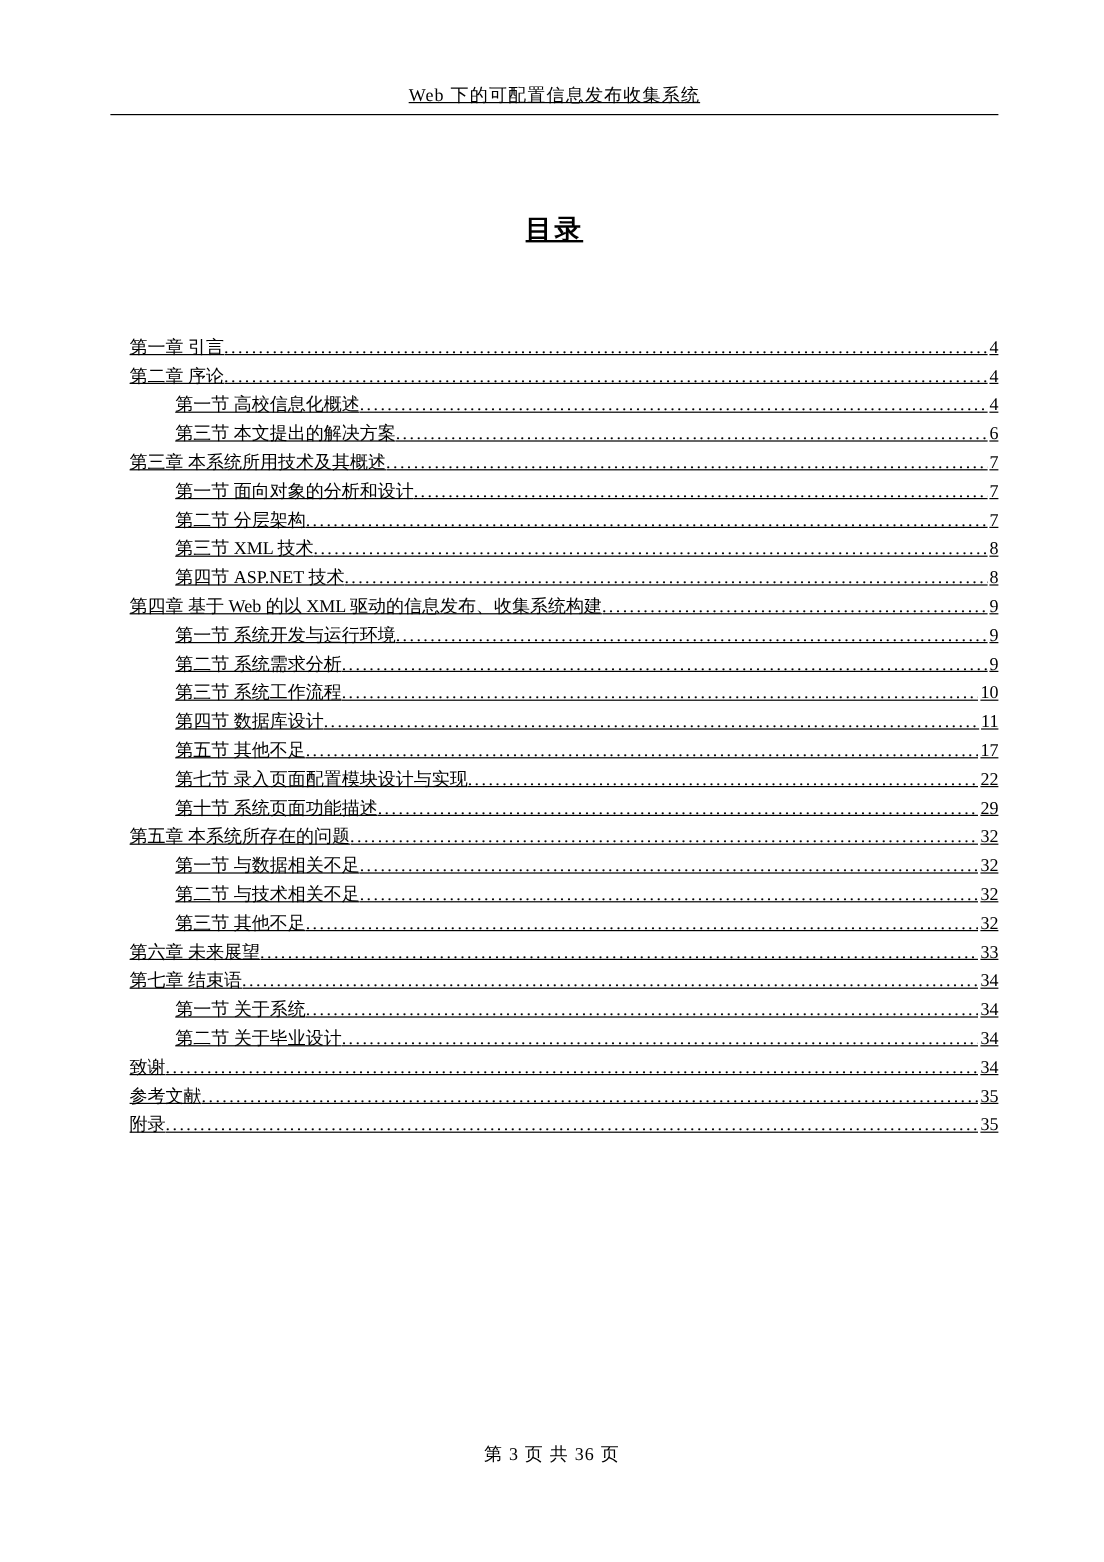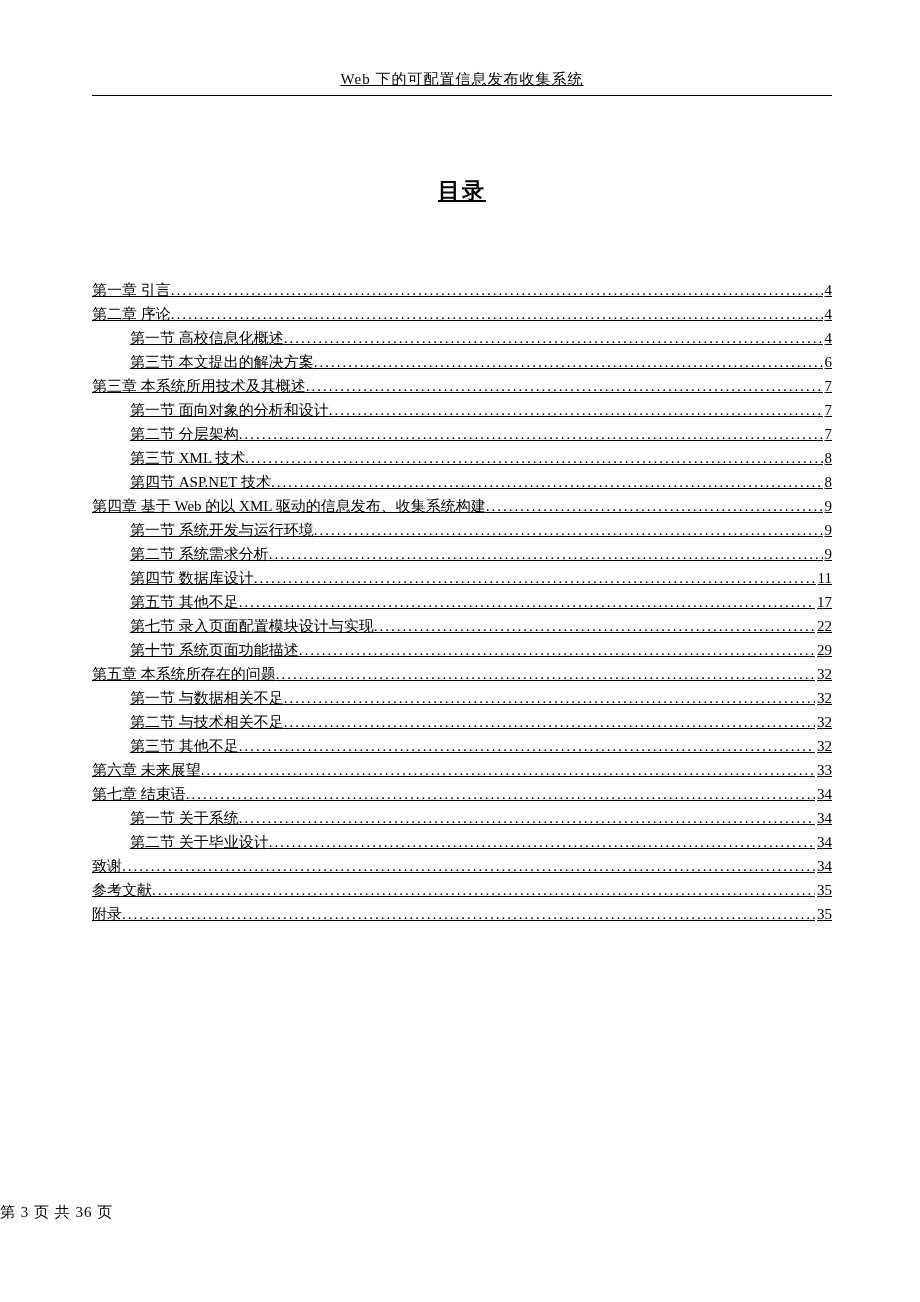--- a/index.html
+++ b/index.html
@@ -45,37 +45,39 @@
     .toc-row {
       display: flex;
       align-items: baseline;
       white-space: nowrap;
     }
     .toc-row.level-2 {
       padding-left: 38px;
     }
     .toc-label {
       flex: 0 0 auto;
+      margin-left: 16px;
     }
     .toc-dots {
       flex: 1 1 auto;
       overflow: hidden;
       letter-spacing: 2px;
     }
     .toc-dots::before {
       content: "..................................................................................................................................................";
     }
     .toc-page {
       flex: 0 0 auto;
       padding-left: 2px;
     }
     .footer {
       position: absolute;
       bottom: 80px;
       width: 100%;
+      text-align: center;
       font-size: 15px;
       letter-spacing: 1px;
     }
   </style>
 </head>
 <body>
 
 <div class="page">
   <div class="doc-header">Web 下的可配置信息发布收集系统</div>
   <hr class="header-rule">
@@ -137,20 +139,25 @@
         <span class="toc-label">第一节 系统开发与运行环境 </span>
         <span class="toc-dots"></span>
         <span class="toc-page">9</span>
       </div>
       <div class="toc-row level-2">
         <span class="toc-label">第二节 系统需求分析 </span>
         <span class="toc-dots"></span>
         <span class="toc-page">9</span>
       </div>
       <div class="toc-row level-2">
+        <span class="toc-label">第三节 系统工作流程 </span>
+        <span class="toc-dots"></span>
+        <span class="toc-page">10</span>
+      </div>
+      <div class="toc-row level-2">
         <span class="toc-label">第四节 数据库设计 </span>
         <span class="toc-dots"></span>
         <span class="toc-page">11</span>
       </div>
       <div class="toc-row level-2">
         <span class="toc-label">第五节 其他不足 </span>
         <span class="toc-dots"></span>
         <span class="toc-page">17</span>
       </div>
       <div class="toc-row level-2">

